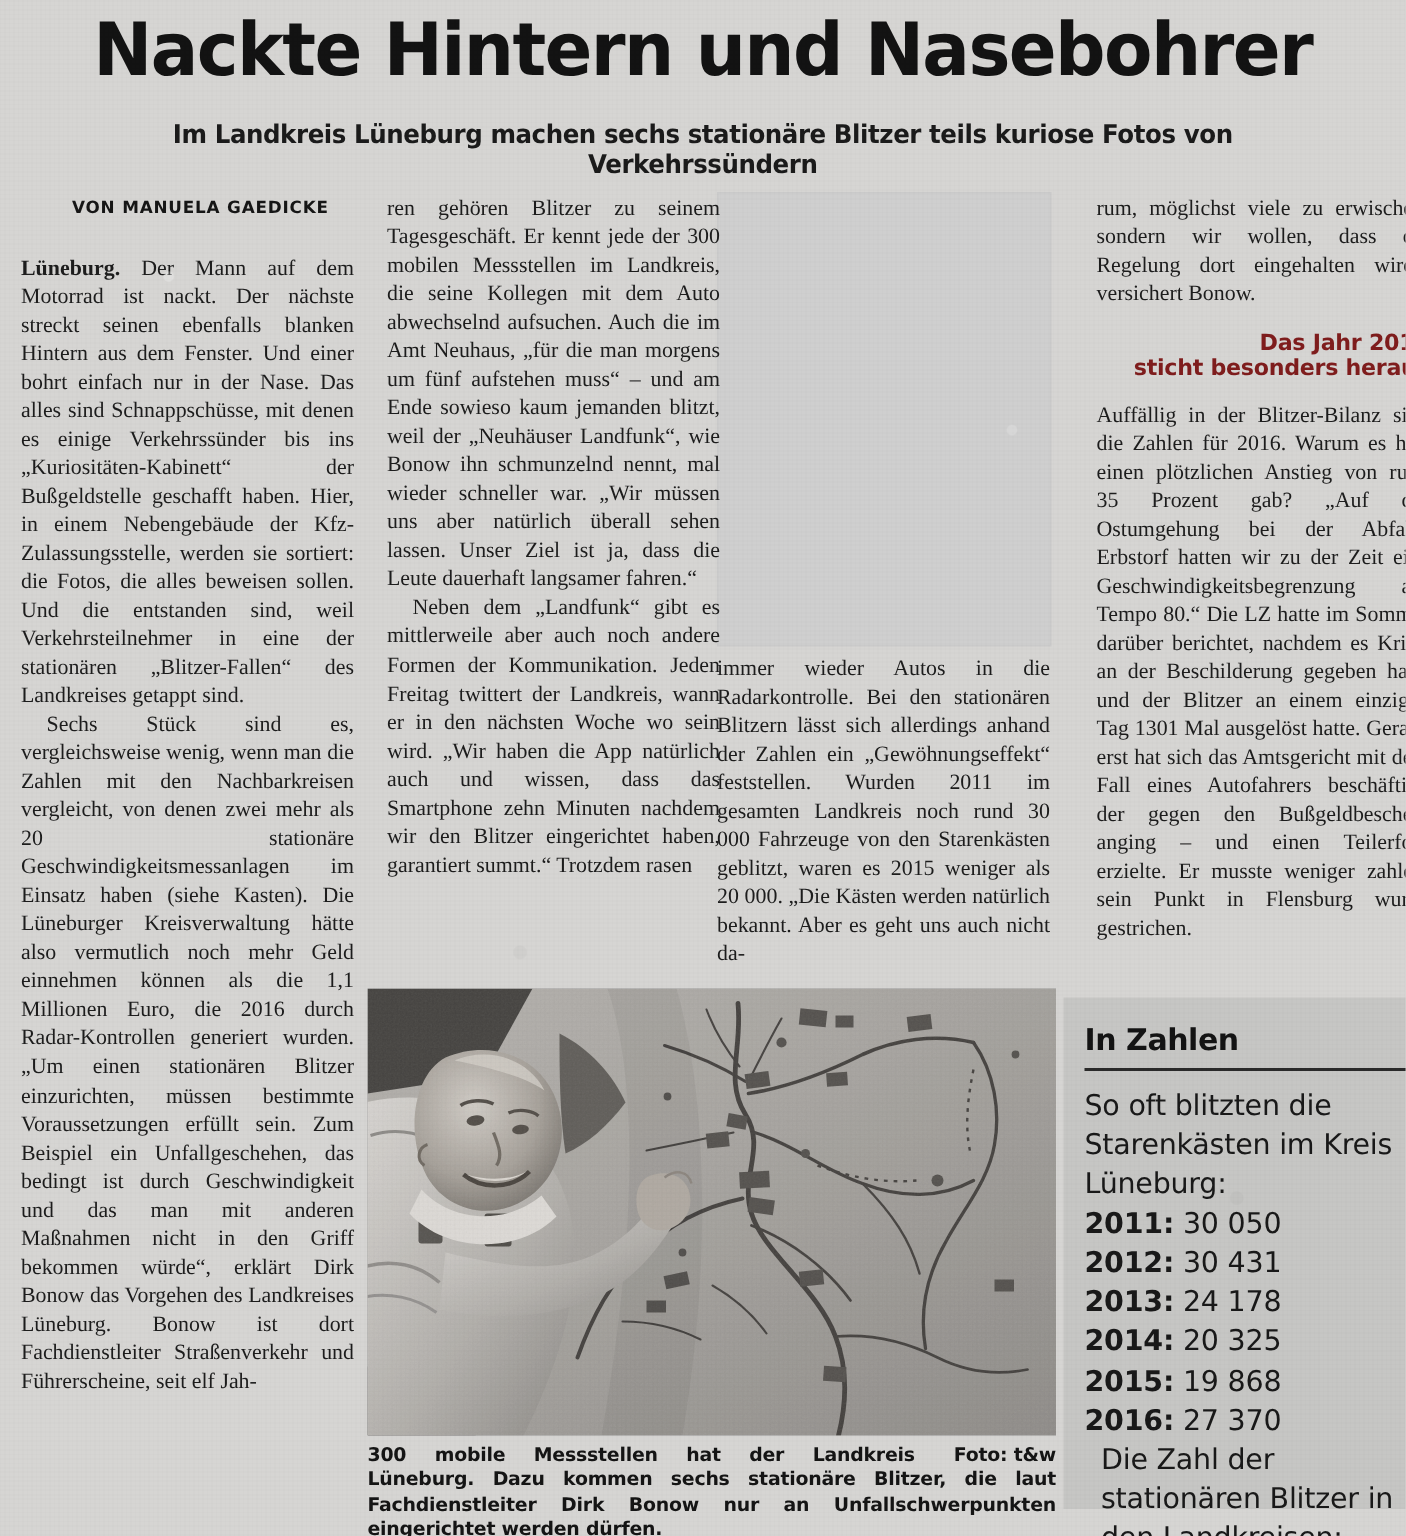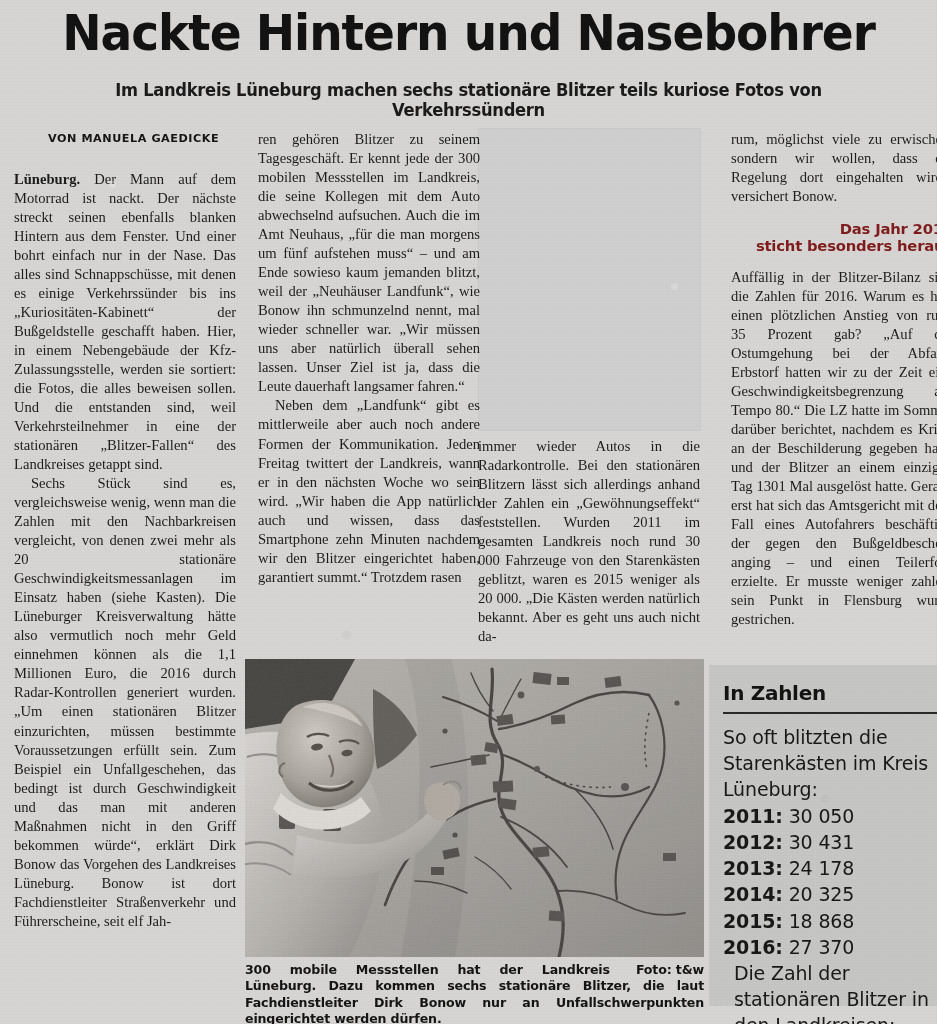--- a/index.html
+++ b/index.html
@@ -334,21 +334,21 @@
   <div class="factbox">
     <div class="factbox-inner">
       <div class="fb-title">In Zahlen</div>
       <div class="fb-rule"></div>
       <div class="fb-text">
         <div>So oft blitzten die Starenkästen im Kreis Lüneburg:</div>
         <div class="fb-row"><b>2011:</b> <span>30 050</span></div>
         <div class="fb-row"><b>2012:</b> <span>30 431</span></div>
         <div class="fb-row"><b>2013:</b> <span>24 178</span></div>
         <div class="fb-row"><b>2014:</b> <span>20 325</span></div>
-        <div class="fb-row"><b>2015:</b> <span>18 868</span></div>
+        <div class="fb-row"><b>2015:</b> <span>19 868</span></div>
         <div class="fb-row"><b>2016:</b> <span>27 370</span></div>
         <div class="fb-note">Die Zahl der stationären Blitzer in den Landkreisen:</div>
         <div class="fb-row"><b>Lüneburg:</b> <span>6</span></div>
         <div class="fb-row"><b>Lüchow-Dannenberg:</b> <span>23</span></div>
         <div class="fb-row"><b>Leute:</b> <span>23</span></div>
         <div class="fb-row"><b>Harburg:</b> <span>13</span></div>
       </div>
     </div>
   </div>
 

